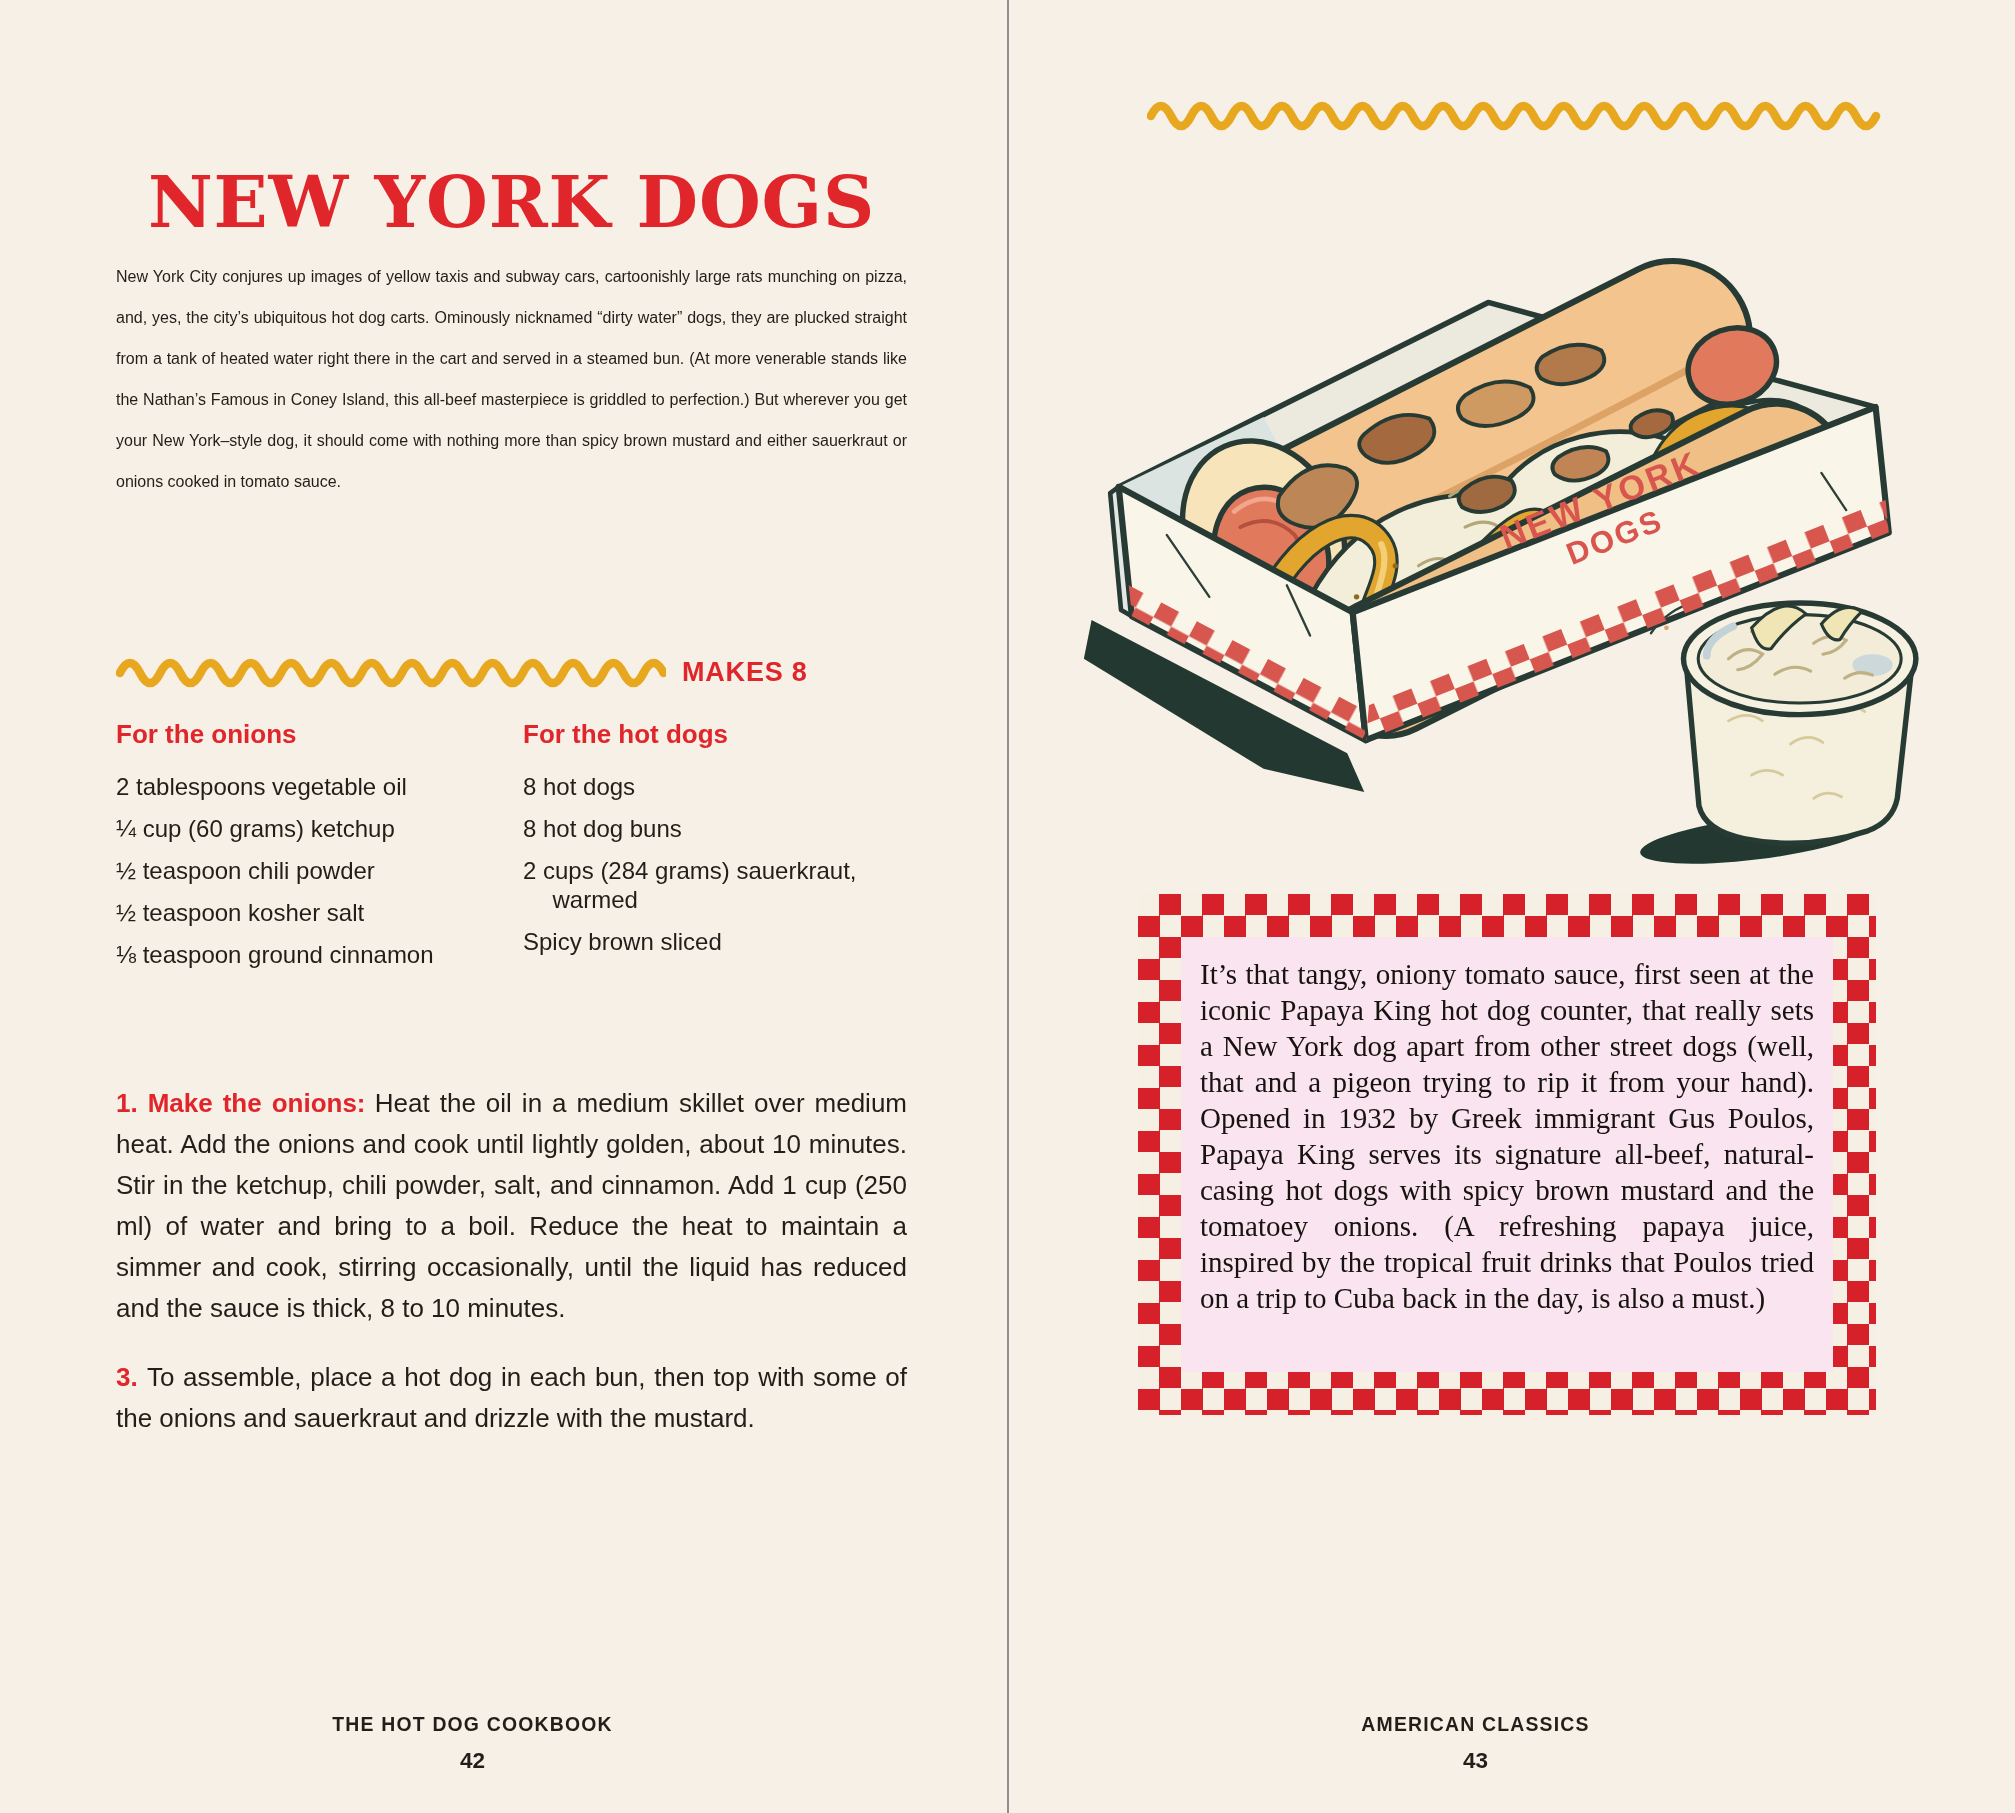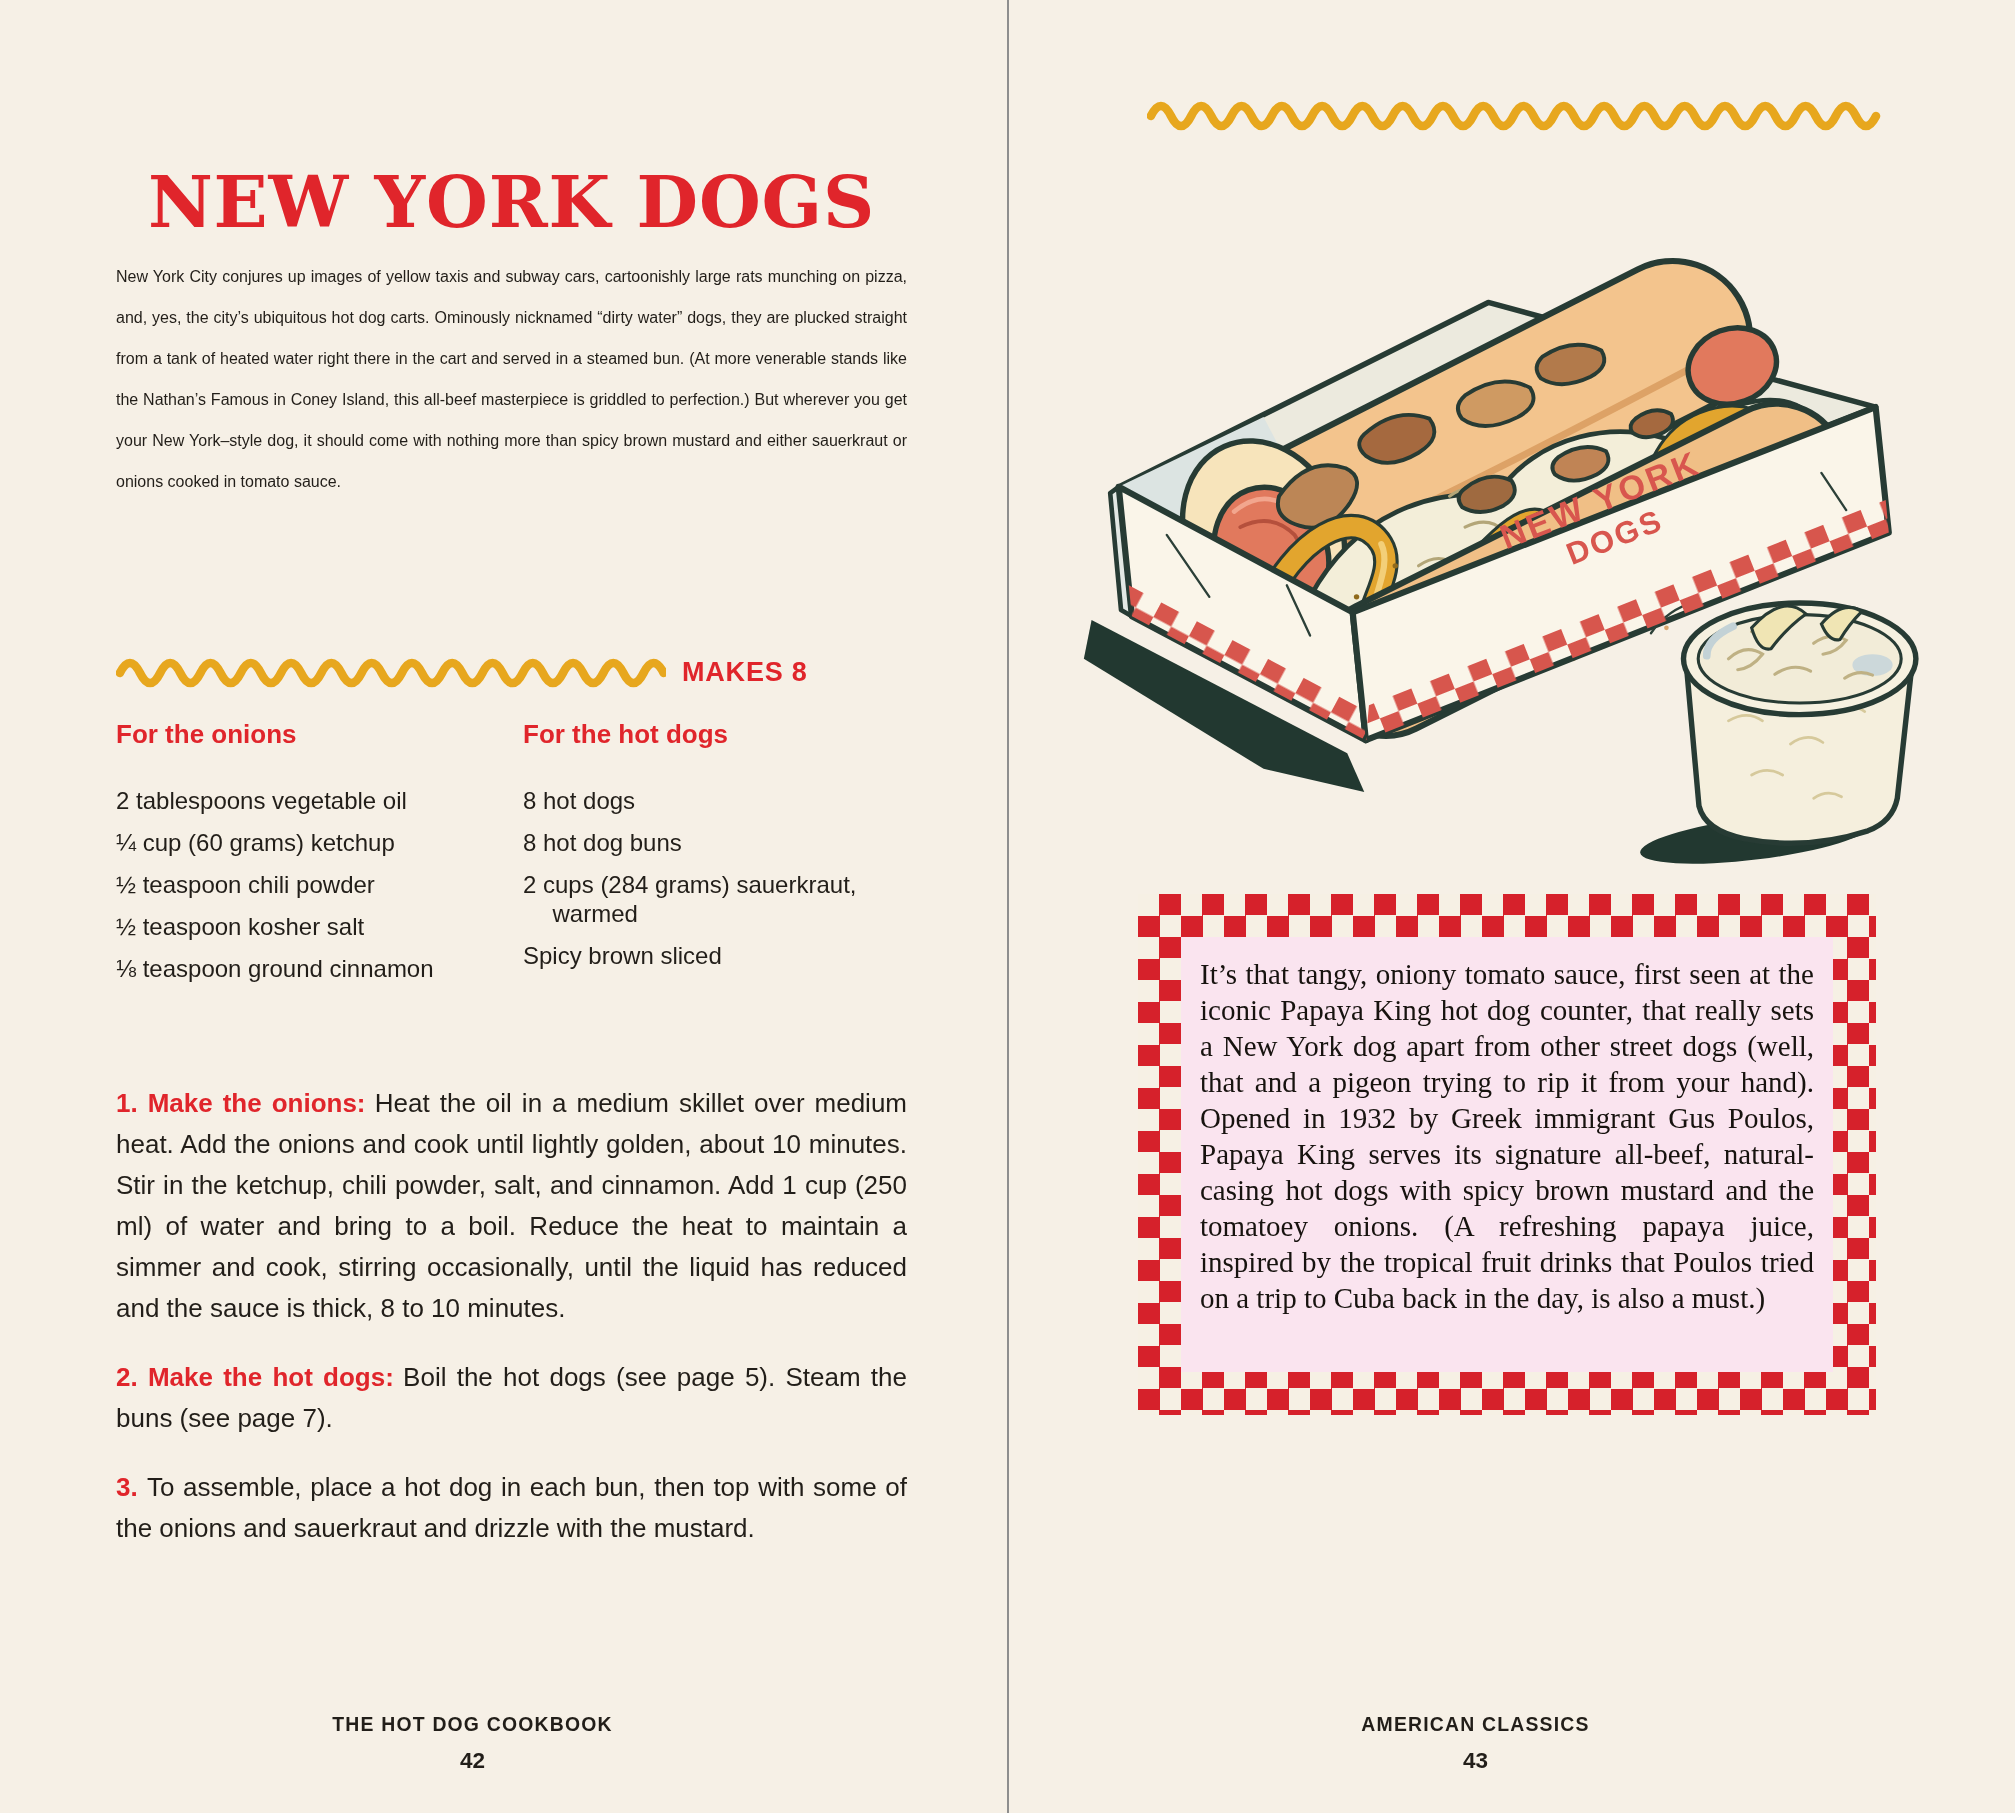--- a/index.html
+++ b/index.html
@@ -24,21 +24,21 @@
   }
   .wave-left { position:absolute; left:116px; top:655px; }
   .wave-right { position:absolute; left:1147px; top:98px; }
   .makes-label {
     position:absolute; left:682px; top:657px;
     font-size:27px; font-weight:bold; color:#e0252b; letter-spacing:0.8px;
   }
   .ing-col { position:absolute; top:719px; }
   .ing-col.c1 { left:116px; width:376px; }
   .ing-col.c2 { left:523px; width:391px; }
-  .ing-header { font-size:26px; font-weight:bold; color:#e0252b; margin:0 0 36px 0; }
+  .ing-header { font-size:26px; font-weight:bold; color:#e0252b; margin:0 0 22px 0; }
   ul.ing-list { list-style:none; margin:0; padding:0; }
   ul.ing-list li {
     font-size:24px; line-height:29.5px; margin-bottom:12.4px;
     padding-left:29.5px; text-indent:-29.5px;
   }
   .steps { position:absolute; left:116px; top:1083px; width:791px; }
   .step { font-size:26px; line-height:41px; text-align:justify; margin:0 0 28px 0; }
   .step-label { color:#e0252b; font-weight:bold; padding-right:9.3px; }
 
   .folio { position:absolute; top:1713px; width:403px; text-align:center; }
@@ -96,21 +96,20 @@
   <ul class="ing-list">
     <li>8 hot dogs</li>
     <li>8 hot dog buns</li>
     <li>2 cups (284 grams) sauerkraut, warmed</li>
     <li>Spicy brown sliced</li>
   </ul>
 </div>
 
 <div class="steps">
   <p class="step"><span class="step-label">1. Make the onions:</span><span>Heat the oil in a medium skillet over medium heat. Add the onions and cook until lightly golden, about 10 minutes. Stir in the ketchup, chili powder, salt, and cinnamon. Add 1 cup (250 ml) of water and bring to a boil. Reduce the heat to maintain a simmer and cook, stirring occasionally, until the liquid has reduced and the sauce is thick, 8 to 10 minutes.</span></p>
-  <p class="step"><span class="step-label">2. Make the hot dogs:</span><span>Boil the hot dogs (see page 5). Steam the buns (see page 7).</span></p>
   <p class="step"><span class="step-label">3.</span><span>To assemble, place a hot dog in each bun, then top with some of the onions and sauerkraut and drizzle with the mustard.</span></p>
 </div>
 
 <div class="folio left">
   <div class="book">THE HOT DOG COOKBOOK</div>
   <div class="pagenum">42</div>
 </div>
 
 <svg class="wave-right" width="736" height="36" viewBox="0 0 950 46">
   <path d="M5,23 q13,-26 26,0 q13,26 26,0 q13,-26 26,0 q13,26 26,0 q13,-26 26,0 q13,26 26,0 q13,-26 26,0 q13,26 26,0 q13,-26 26,0 q13,26 26,0 q13,-26 26,0 q13,26 26,0 q13,-26 26,0 q13,26 26,0 q13,-26 26,0 q13,26 26,0 q13,-26 26,0 q13,26 26,0 q13,-26 26,0 q13,26 26,0 q13,-26 26,0 q13,26 26,0 q13,-26 26,0 q13,26 26,0 q13,-26 26,0 q13,26 26,0 q13,-26 26,0 q13,26 26,0 q13,-26 26,0 q13,26 26,0 q13,-26 26,0 q13,26 26,0 q13,-26 26,0 q13,26 26,0 q13,-26 26,0 q13,26 26,0" fill="none" stroke="#e7a71e" stroke-width="11" stroke-linecap="round"></path>

